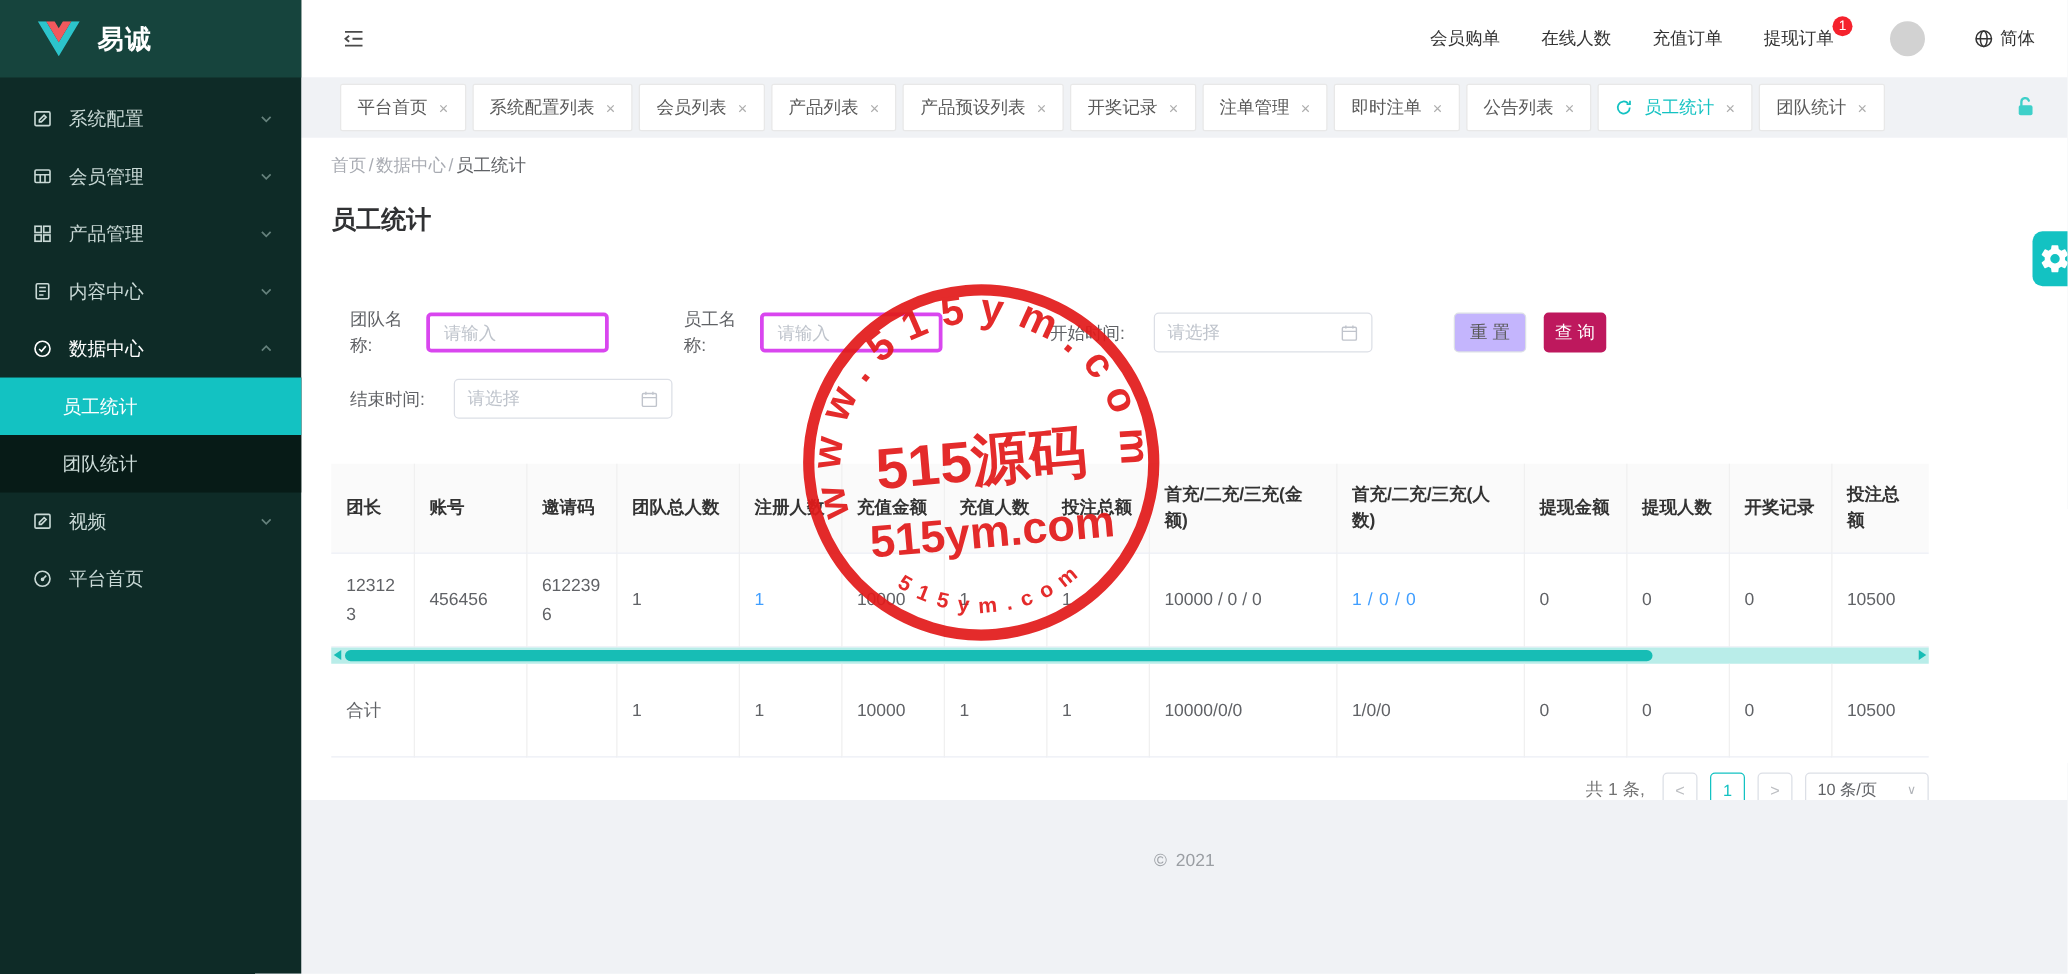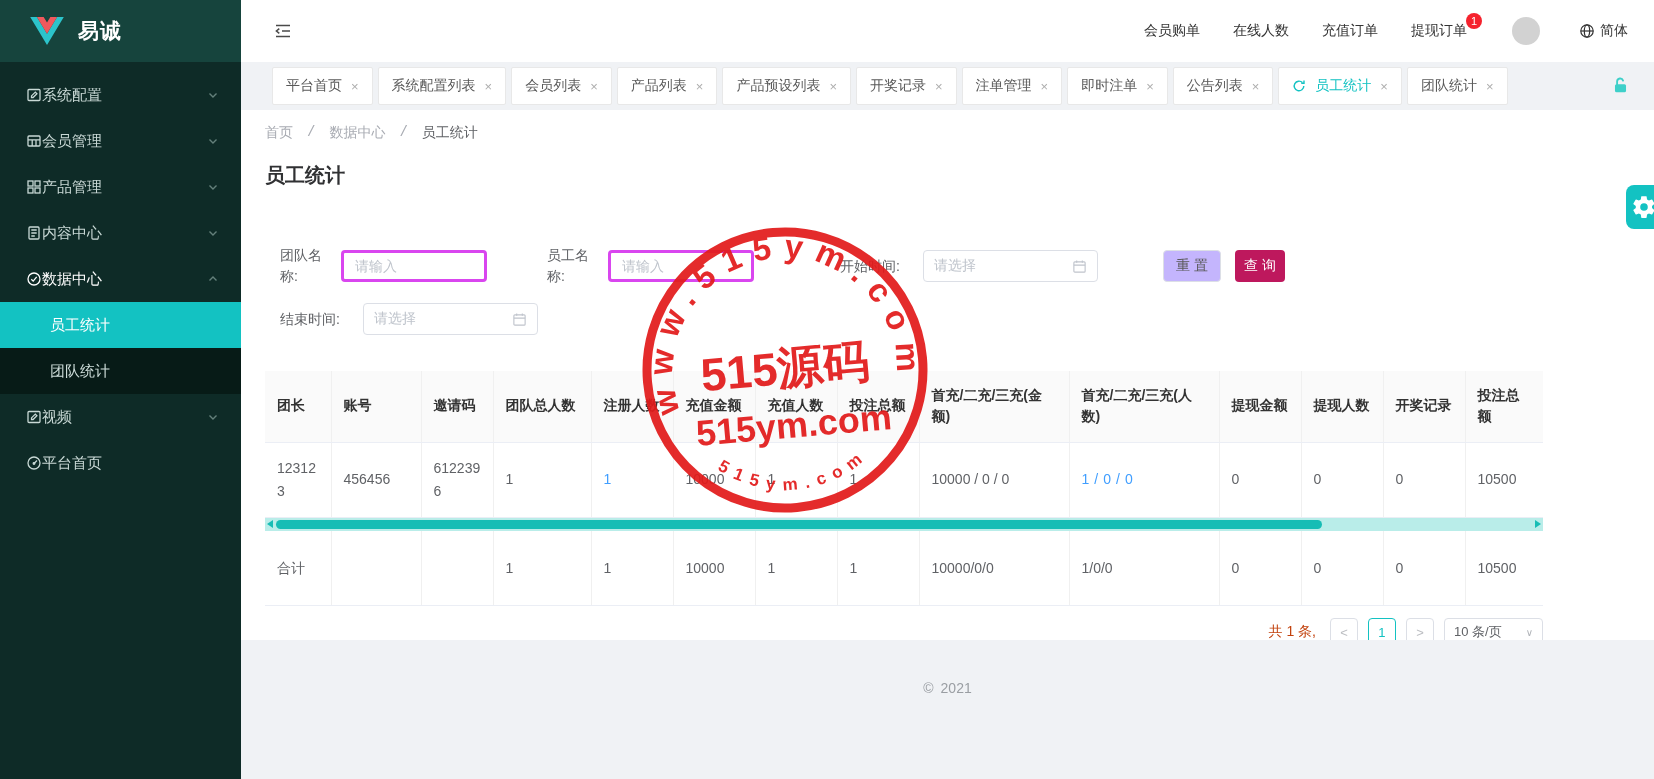--- a/index.html
+++ b/index.html
@@ -5,21 +5,21 @@
   *{margin:0;padding:0;box-sizing:border-box;}
   html,body{width:1654px;height:779px;overflow:hidden;}
   body{font-family:"Liberation Sans","DejaVu Sans",sans-serif;background:#f0f2f5;position:relative;color:#333;}
   .app{width:1654px;height:779px;position:relative;}
 
   
   .sidebar{position:absolute;left:0;top:0;width:241px;height:779px;background:#0e2b27;z-index:5;}
   .logo{height:62px;background:#16443d;display:flex;align-items:center;padding-left:30px;gap:14px;}
   .logo-title{color:#fff;font-size:21px;font-weight:bold;letter-spacing:1px;}
   .menu{padding-top:10px;}
-  .menu-item{height:46px;display:flex;align-items:center;padding:0 22px 0 26px;color:#c9d9d6;font-size:15px;cursor:pointer;}
+  .menu-item{height:46px;display:flex;align-items:center;gap:13px;padding:0 22px 0 26px;color:#c9d9d6;font-size:15px;cursor:pointer;}
   .menu-item svg{flex:none;}
   .menu-item .chev{margin-left:auto;color:#64807b;display:flex;}
   .menu-item.open{color:#fff;}
   .submenu{background:#071b17;}
   .sub-item{height:46px;display:flex;align-items:center;padding-left:50px;color:#cfdedb;font-size:15px;cursor:pointer;}
   .sub-item.active{background:#13c2c2;color:#fff;}
 
   
   .main{margin-left:241px;height:621px;display:flex;flex-direction:column;border-radius:12px;}
   .topbar{height:62px;background:#fff;display:flex;align-items:center;padding:0 26px 0 32px;flex:none;}
@@ -33,21 +33,21 @@
   
   .tabstrip{height:48px;background:#f0f2f5;display:flex;align-items:center;padding-left:31px;gap:5px;flex:none;position:relative;}
   .tab{background:#fff;border:1px solid #e8e8e8;height:38px;display:flex;align-items:center;padding:0 13px;font-size:14px;color:#595959;gap:9px;border-radius:2px;cursor:pointer;white-space:nowrap;}
   .tab .x{color:#adadad;font-size:13px;}
   .tab.active{color:#13c2c2;}
   .tab .refresh{display:flex;}
   .lockwrap{position:absolute;right:25px;top:13px;cursor:pointer;display:flex;}
 
   
   .content{background:#fff;height:530px;overflow:hidden;padding:14px 110px 0 24px;flex:none;}
-  .breadcrumb{font-size:14px;color:#a8abb2;display:flex;gap:14px;align-items:flex-start;font-family:Liberation Mono, monospace;}
+  .breadcrumb{font-size:14px;color:#a8abb2;display:flex;gap:2px;align-items:flex-start;}
   .breadcrumb .cur{color:#606266;}
   .page-title{margin-top:20px;font-size:20px;font-weight:600;color:#303133;}
 
   .filters{margin-top:56px;}
   .frow{display:flex;align-items:center;}
   .frow.row2{margin-top:16px;}
   .fgroup{display:flex;align-items:center;gap:13px;}
   .flabel{font-size:14px;color:#606266;line-height:1.5;}
   .flabel.narrow{width:48px;}
   .flabel.wide{width:70px;flex:none;}
@@ -73,21 +73,21 @@
   a.link{color:#409eff;text-decoration:none;cursor:pointer;}
   .linksep{color:#409eff;margin:0 5px;}
   .hscroll{width:1278px;height:13px;background:#b9ede9;display:flex;align-items:center;padding:0 2px;}
   .hs-arrow{width:0;height:0;border-style:solid;flex:none;cursor:pointer;}
   .hs-arrow.left{border-width:4.5px 6px 4.5px 0;border-color:transparent #17bdb5 transparent transparent;margin-right:3px;}
   .hs-arrow.right{border-width:4.5px 0 4.5px 6px;border-color:transparent transparent transparent #17bdb5;margin-left:auto;}
   .hs-thumb{width:1046px;height:9px;border-radius:5px;background:#17bdb5;cursor:grab;flex:none;}
 
   
   .pagination{margin-top:12px;display:flex;justify-content:flex-end;align-items:center;gap:10px;width:1278px;}
-  .pg-total{font-size:14px;color:#c2410c;margin-right:4px;}
+  .pg-total{font-size:14px;color:#737373;margin-right:4px;}
   .pg-btn{width:28px;height:28px;border:1px solid #dcdfe6;border-radius:4px;background:#fff;color:#bcbec2;font-size:13px;display:flex;align-items:center;justify-content:center;cursor:pointer;}
   .pg-btn.cur{border-color:#13c2c2;color:#13c2c2;}
   .pg-size{height:28px;border:1px solid #dcdfe6;border-radius:4px;background:#fff;display:flex;align-items:center;gap:24px;padding:0 9px;font-size:13px;color:#606266;cursor:pointer;}
   .pg-size .caret{color:#b0b3b8;font-size:10px;}
 
   
   .footer{flex:1;background:#f0f2f5;display:flex;justify-content:center;padding-top:40px;color:#9a9ea3;font-size:14px;gap:7px;}
 
   
   .gear-btn{position:absolute;left:1626px;top:185px;width:46px;height:44px;background:#13c2c2;border-radius:8px 0 0 8px;display:flex;align-items:center;padding-left:5px;cursor:pointer;z-index:40;border:none;}

